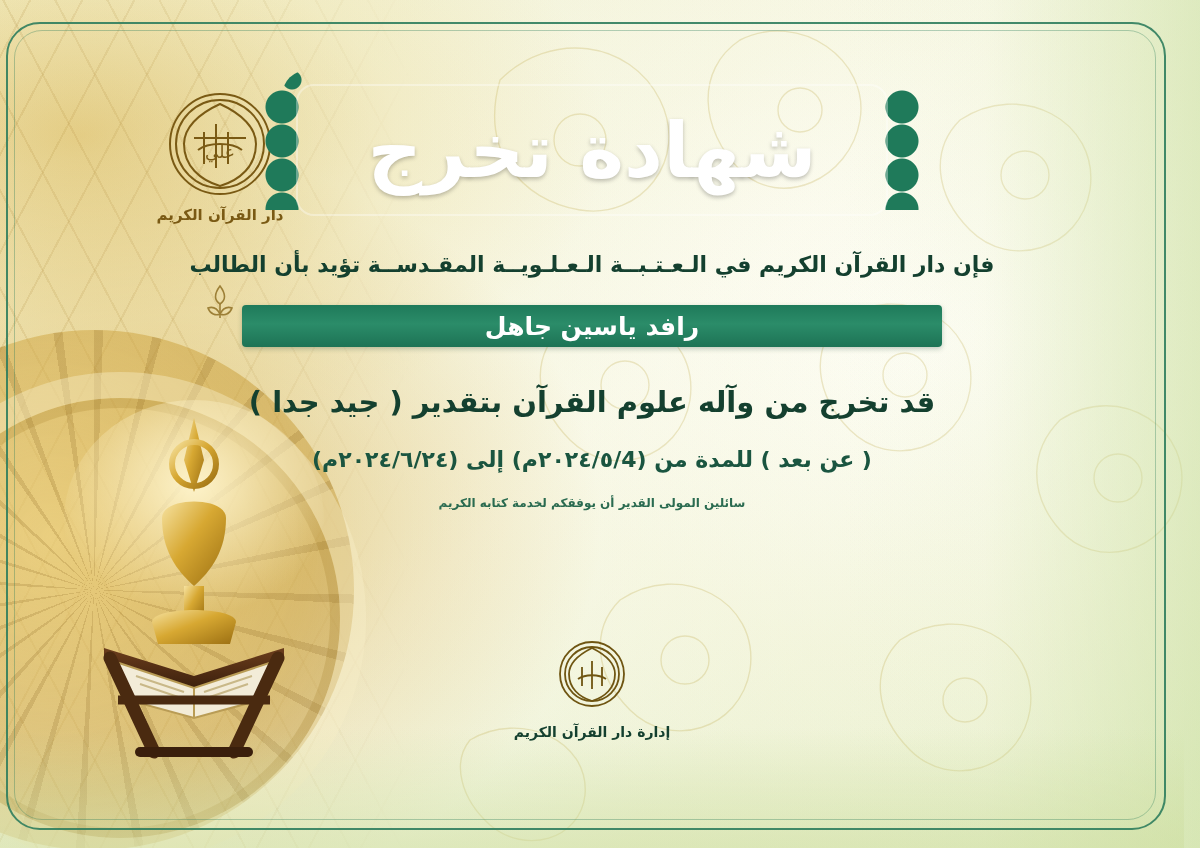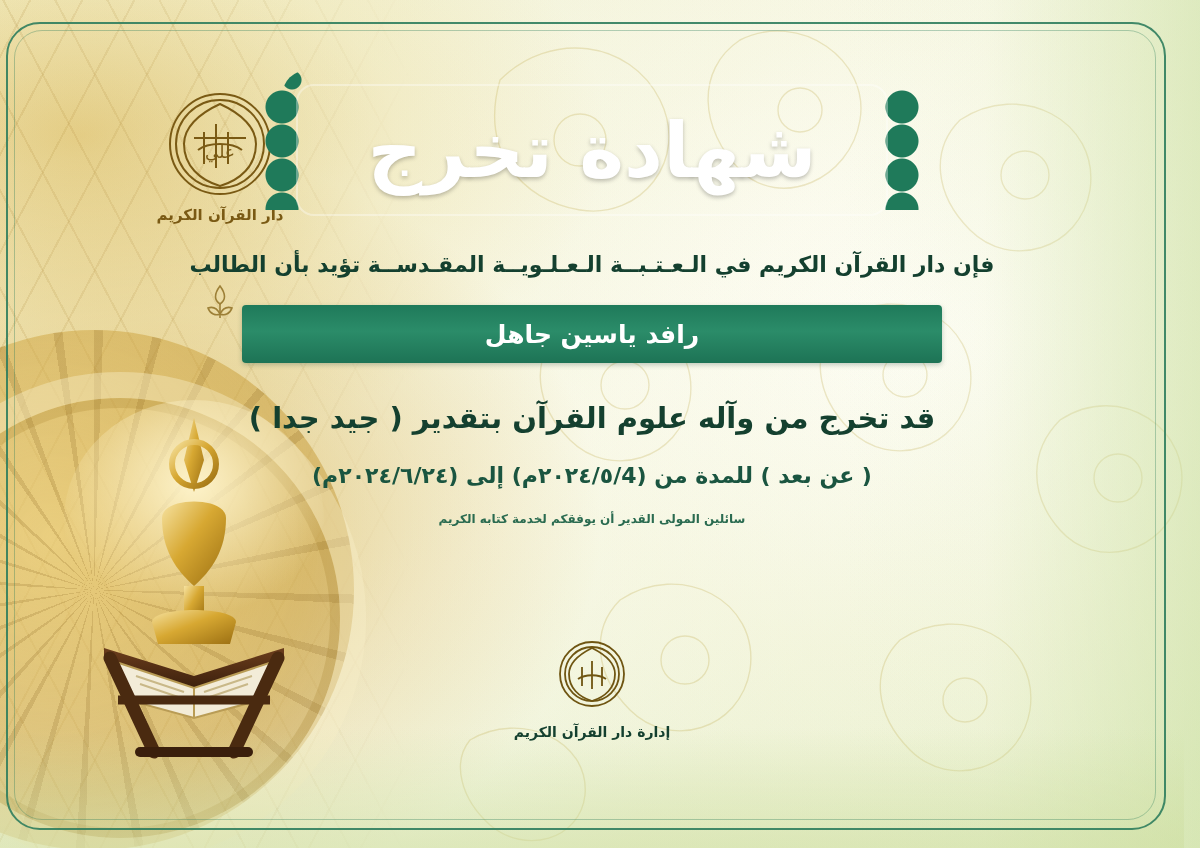--- a/index.html
+++ b/index.html
@@ -204,21 +204,21 @@
     font-size: 22px;
     font-weight: bold;
     color: #14402f;
     margin-bottom: 28px;
     letter-spacing: 0.4px;
   }
 
   .name-bar {
     width: 700px;
     margin: 0 auto;
-    height: 58px;
+    height: 42px;
     border-radius: 4px;
     background: linear-gradient(to bottom, #1f7a5a 0%, #2b8c69 45%, #1d7355 100%);
     display: flex;
     align-items: center;
     justify-content: center;
     box-shadow: 0 2px 5px rgba(20,60,45,0.25);
   }
   .name-bar .name {
     color: #ffffff;
     font-size: 25px;

